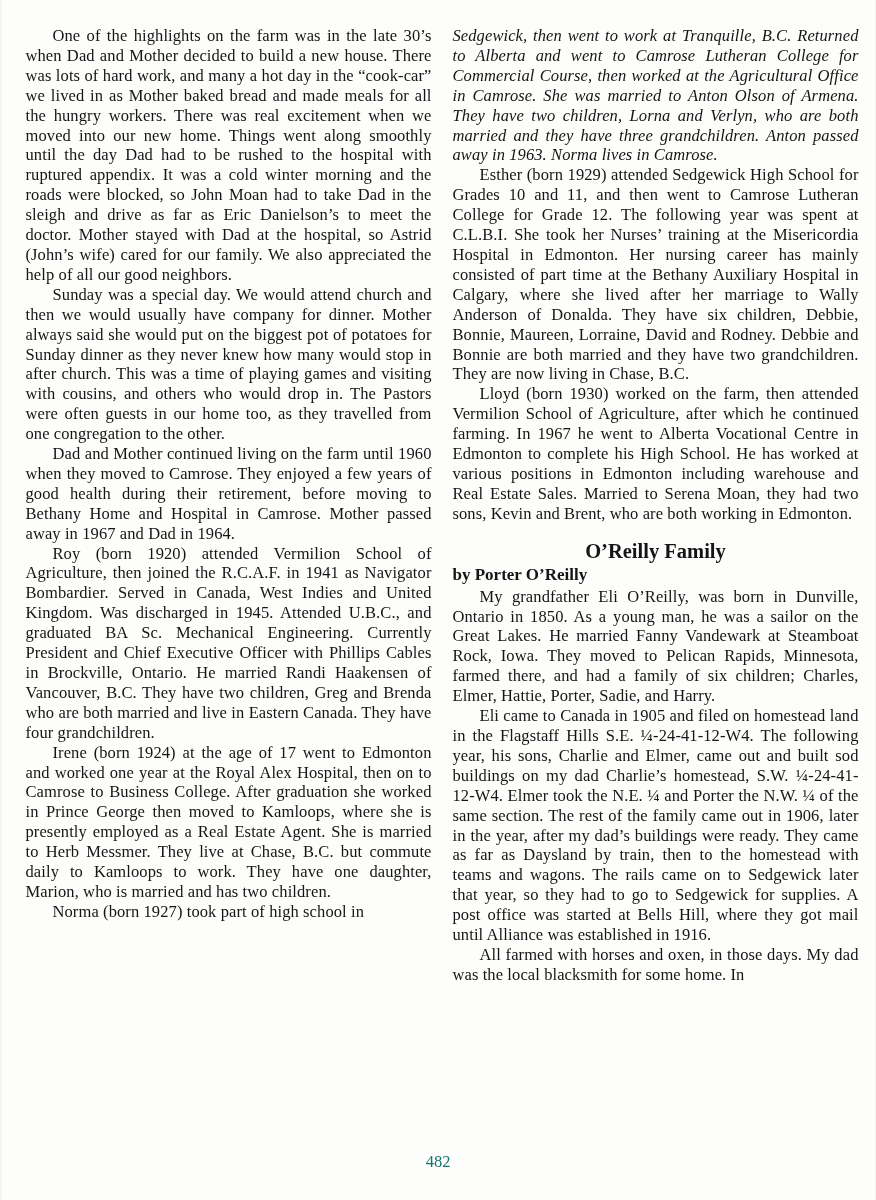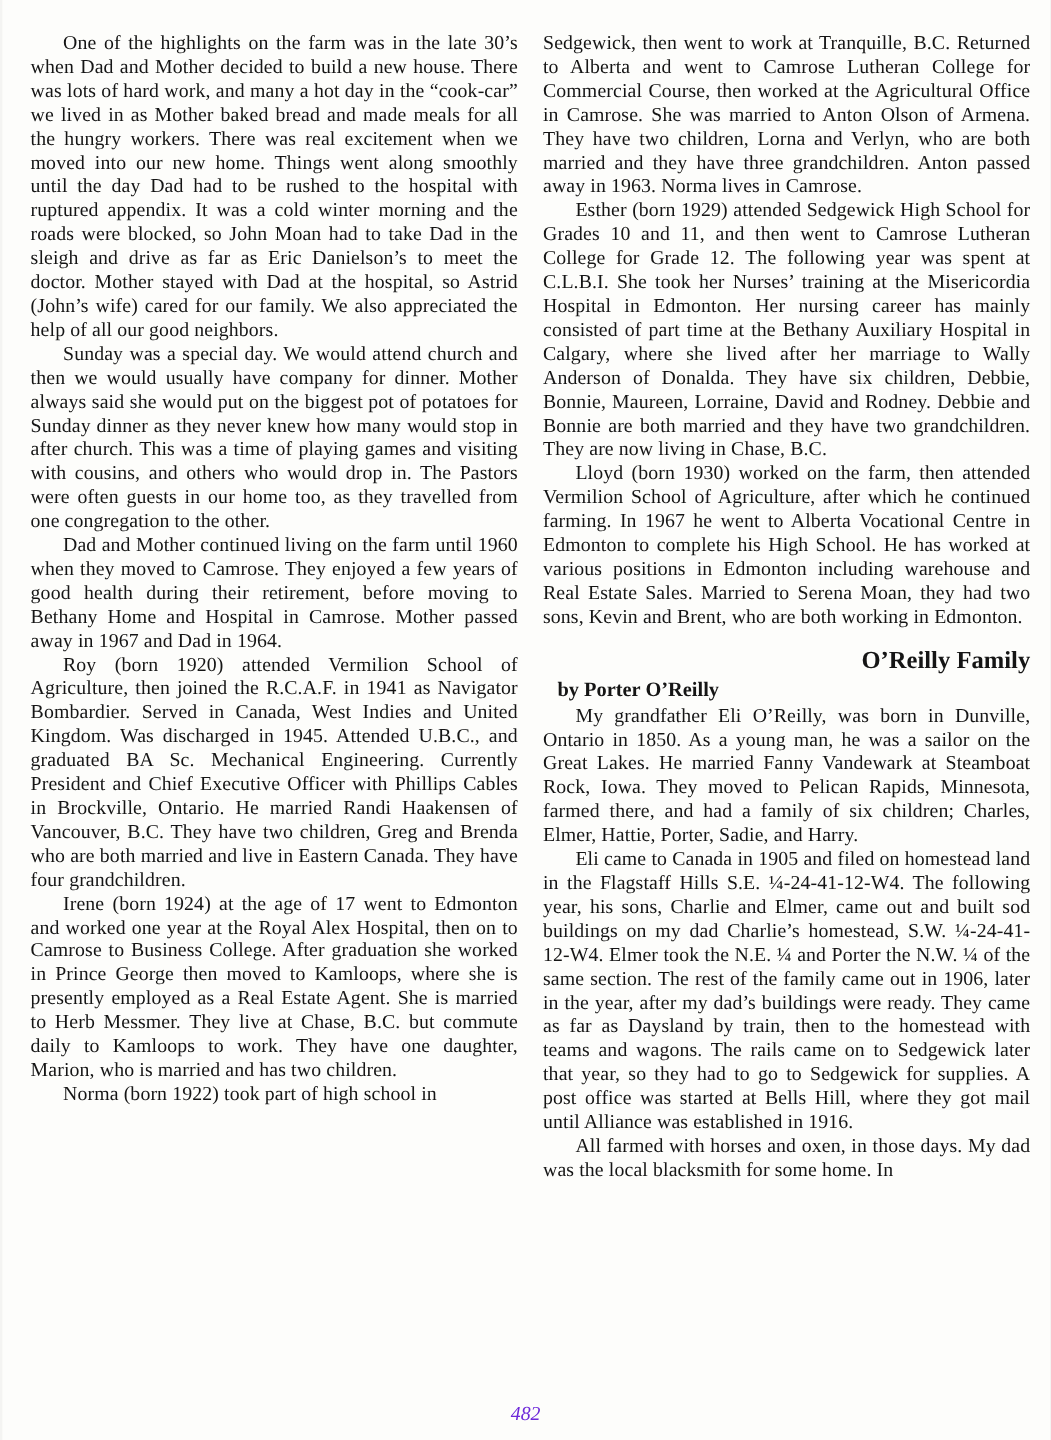--- a/index.html
+++ b/index.html
@@ -31,59 +31,59 @@
   }
   .column p {
     margin: 0;
     letter-spacing: 0.1px;
   }
   .column p.indent {
     text-indent: 27px;
   }
   .column p.continuation {
     text-indent: 0;
+    font-style: italic;
   }
   .section-heading {
     font-size: 20.5px;
     font-weight: bold;
     margin: 15px 0 0 0;
     line-height: 25px;
-    text-align: right;
+    text-align: center;
   }
   .section-byline {
     font-size: 17px;
     font-weight: bold;
-    margin: 0 0 1px 12px;
+    margin: 0 0 1px 0;
     line-height: 22px;
     text-align: left;
   }
   .page-number {
     position: absolute;
     left: 0;
     right: 0;
-    bottom: 12px;
+    bottom: 28px;
     text-align: center;
     font-size: 16.5px;
-    color: #6d28d9;
-    font-style: italic;
+    color: #0f766e;
   }
 </style>
 </head>
 <body>
 
 <div class="page">
   <div class="columns">
 
     <div class="column">
       <p class="indent">One of the highlights on the farm was in the late 30’s when Dad and Mother decided to build a new house. There was lots of hard work, and many a hot day in the “cook-car” we lived in as Mother baked bread and made meals for all the hungry workers. There was real excitement when we moved into our new home. Things went along smoothly until the day Dad had to be rushed to the hospital with ruptured appendix. It was a cold winter morning and the roads were blocked, so John Moan had to take Dad in the sleigh and drive as far as Eric Danielson’s to meet the doctor. Mother stayed with Dad at the hospital, so Astrid (John’s wife) cared for our family. We also appreciated the help of all our good neighbors.</p>
       <p class="indent">Sunday was a special day. We would attend church and then we would usually have company for dinner. Mother always said she would put on the biggest pot of potatoes for Sunday dinner as they never knew how many would stop in after church. This was a time of playing games and visiting with cousins, and others who would drop in. The Pastors were often guests in our home too, as they travelled from one congregation to the other.</p>
       <p class="indent">Dad and Mother continued living on the farm until 1960 when they moved to Camrose. They enjoyed a few years of good health during their retirement, before moving to Bethany Home and Hospital in Camrose. Mother passed away in 1967 and Dad in 1964.</p>
       <p class="indent">Roy (born 1920) attended Vermilion School of Agriculture, then joined the R.C.A.F. in 1941 as Navigator Bombardier. Served in Canada, West Indies and United Kingdom. Was discharged in 1945. Attended U.B.C., and graduated BA Sc. Mechanical Engineering. Currently President and Chief Executive Officer with Phillips Cables in Brockville, Ontario. He married Randi Haakensen of Vancouver, B.C. They have two children, Greg and Brenda who are both married and live in Eastern Canada. They have four grandchildren.</p>
       <p class="indent">Irene (born 1924) at the age of 17 went to Edmonton and worked one year at the Royal Alex Hospital, then on to Camrose to Business College. After graduation she worked in Prince George then moved to Kamloops, where she is presently employed as a Real Estate Agent. She is married to Herb Messmer. They live at Chase, B.C. but commute daily to Kamloops to work. They have one daughter, Marion, who is married and has two children.</p>
-      <p class="indent">Norma (born 1922) took part of high school in</p>
+      <p class="indent">Norma (born 1927) took part of high school in</p>
     </div>
 
     <div class="column">
       <p class="continuation">Sedgewick, then went to work at Tranquille, B.C. Returned to Alberta and went to Camrose Lutheran College for Commercial Course, then worked at the Agricultural Office in Camrose. She was married to Anton Olson of Armena. They have two children, Lorna and Verlyn, who are both married and they have three grandchildren. Anton passed away in 1963. Norma lives in Camrose.</p>
       <p class="indent">Esther (born 1929) attended Sedgewick High School for Grades 10 and 11, and then went to Camrose Lutheran College for Grade 12. The following year was spent at C.L.B.I. She took her Nurses’ training at the Misericordia Hospital in Edmonton. Her nursing career has mainly consisted of part time at the Bethany Auxiliary Hospital in Calgary, where she lived after her marriage to Wally Anderson of Donalda. They have six children, Debbie, Bonnie, Maureen, Lorraine, David and Rodney. Debbie and Bonnie are both married and they have two grandchildren. They are now living in Chase, B.C.</p>
       <p class="indent">Lloyd (born 1930) worked on the farm, then attended Vermilion School of Agriculture, after which he continued farming. In 1967 he went to Alberta Vocational Centre in Edmonton to complete his High School. He has worked at various positions in Edmonton including warehouse and Real Estate Sales. Married to Serena Moan, they had two sons, Kevin and Brent, who are both working in Edmonton.</p>
 
       <h2 class="section-heading">O’Reilly Family</h2>
       <h3 class="section-byline">by Porter O’Reilly</h3>
 

